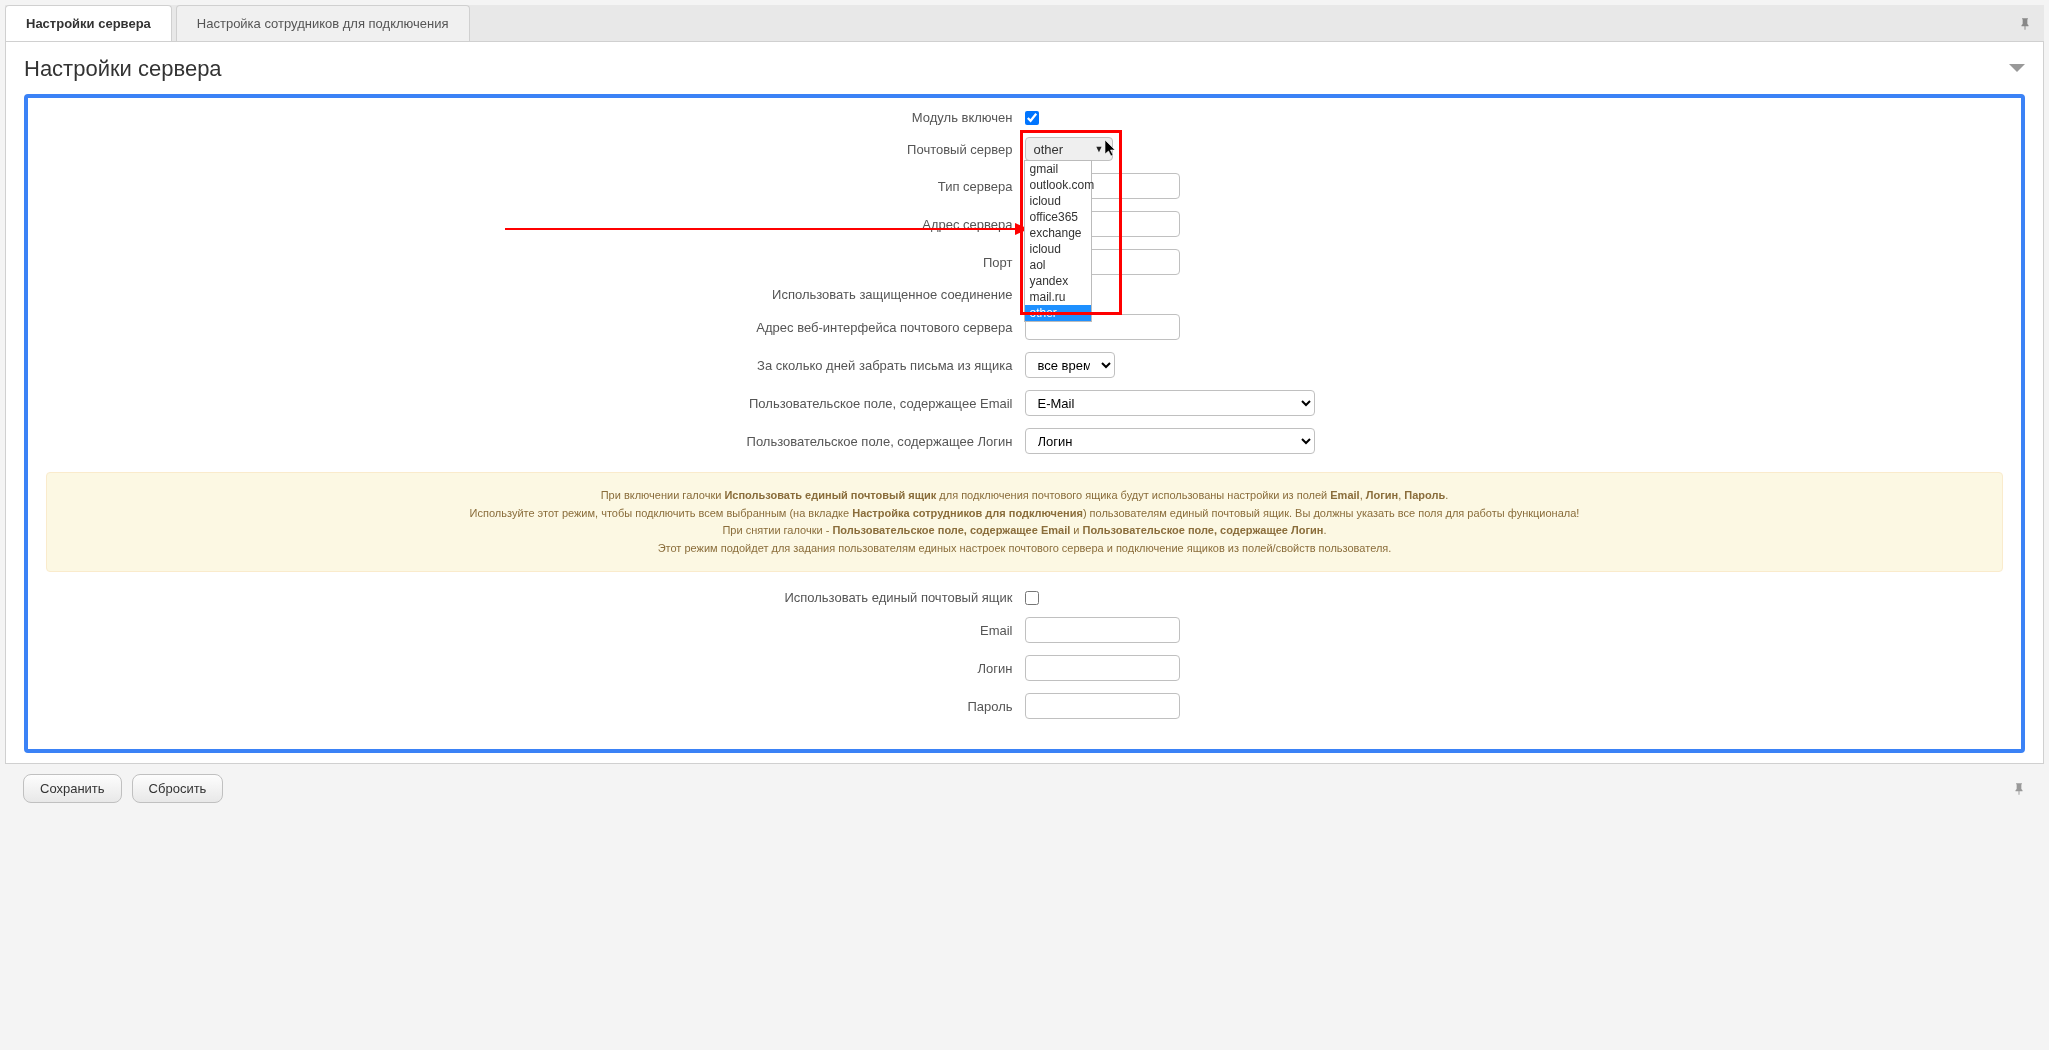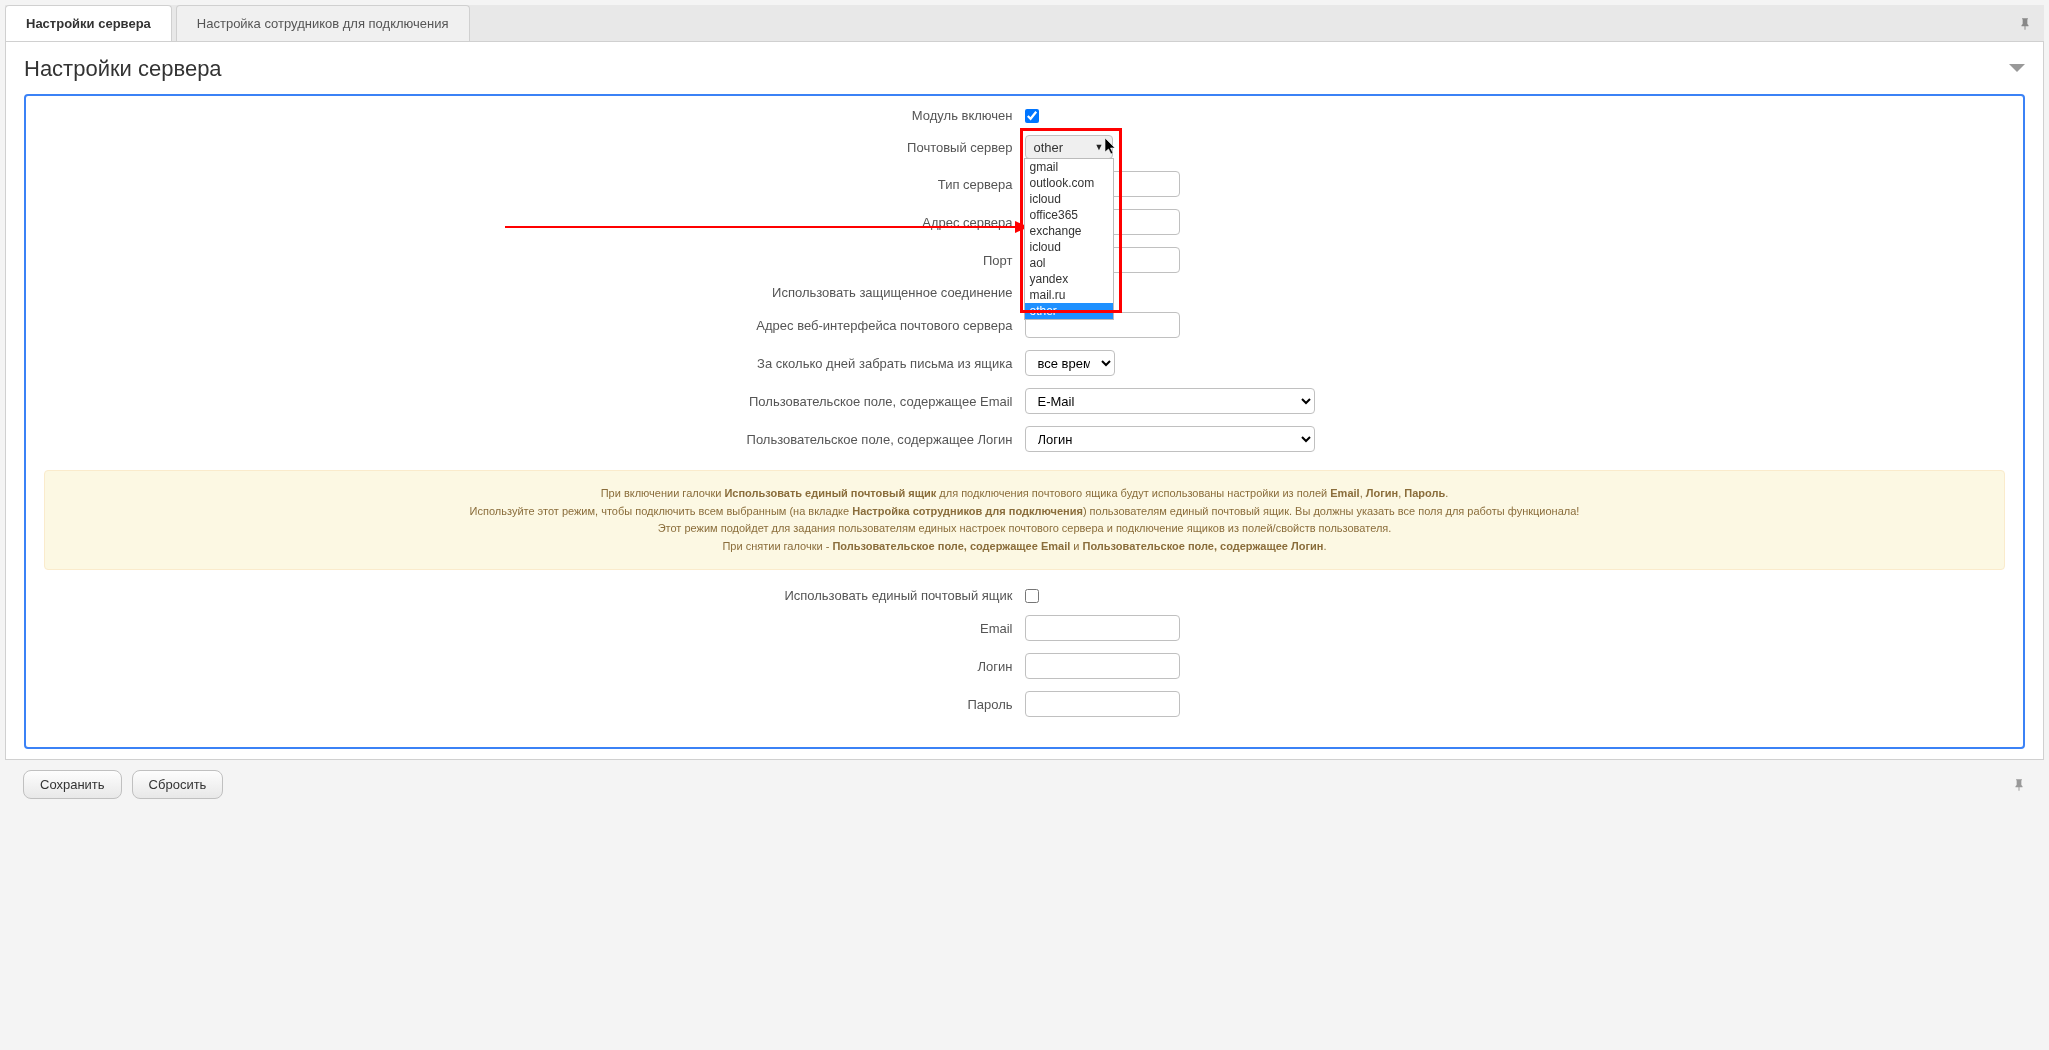--- a/index.html
+++ b/index.html
@@ -54,21 +54,21 @@
       font-size: 22px;
       font-weight: normal;
       color: #333;
     }
     .collapse-icon {
       color: #999;
       font-size: 14px;
     }
     .panel-body {
       padding: 12px 18px 18px 18px;
-      border: 2px solid #3b82f6;
+      border: 4px solid #3b82f6;
       margin: 0 18px 10px 18px;
       border-radius: 4px;
     }
     .form-row {
       display: flex;
       align-items: center;
       margin-bottom: 12px;
       position: relative;
     }
     .form-label {
@@ -128,21 +128,21 @@
       left: -5px;
       width: 102px;
       height: 185px;
       pointer-events: none;
       z-index: 20;
     }
     .dropdown-list {
       position: absolute;
       top: 23px;
       left: -1px;
-      width: 90px;
+      width: 68px;
       background: #fff;
       border: 1px solid #bbb;
       z-index: 15;
       font-size: 12px;
     }
     .dropdown-list .opt {
       padding: 1px 5px;
       cursor: pointer;
     }
     .dropdown-list .opt.selected {
@@ -331,24 +331,24 @@
       </div>
     </div>
 
     <div class="info-box">
       <div>
         <span>При включении галочки </span><strong>Использовать единый почтовый ящик</strong><span> для подключения почтового ящика будут использованы настройки из полей </span><strong>Email</strong>, <strong>Логин</strong>, <strong>Пароль</strong>.
       </div>
       <div>
         <span>Используйте этот режим, чтобы подключить всем выбранным (на вкладке </span><strong>Настройка сотрудников для подключения</strong><span>) пользователям единый почтовый ящик. Вы должны указать все поля для работы функционала!</span>
       </div>
-      <div>Этот режим подойдет для задания пользователям единых настроек почтового сервера и подключение ящиков из полей/свойств пользователя.</div>
       <div>
         <span>При снятии галочки - </span><strong>Пользовательское поле, содержащее Email</strong><span> и </span><strong>Пользовательское поле, содержащее Логин</strong>.
       </div>
+      <div>Этот режим подойдет для задания пользователям единых настроек почтового сервера и подключение ящиков из полей/свойств пользователя.</div>
     </div>
 
     <div class="form-row">
       <div class="form-label">Использовать единый почтовый ящик</div>
       <div class="form-control">
           <input type="checkbox" style="">
         </div>
     </div>
 
     <div class="form-row">

